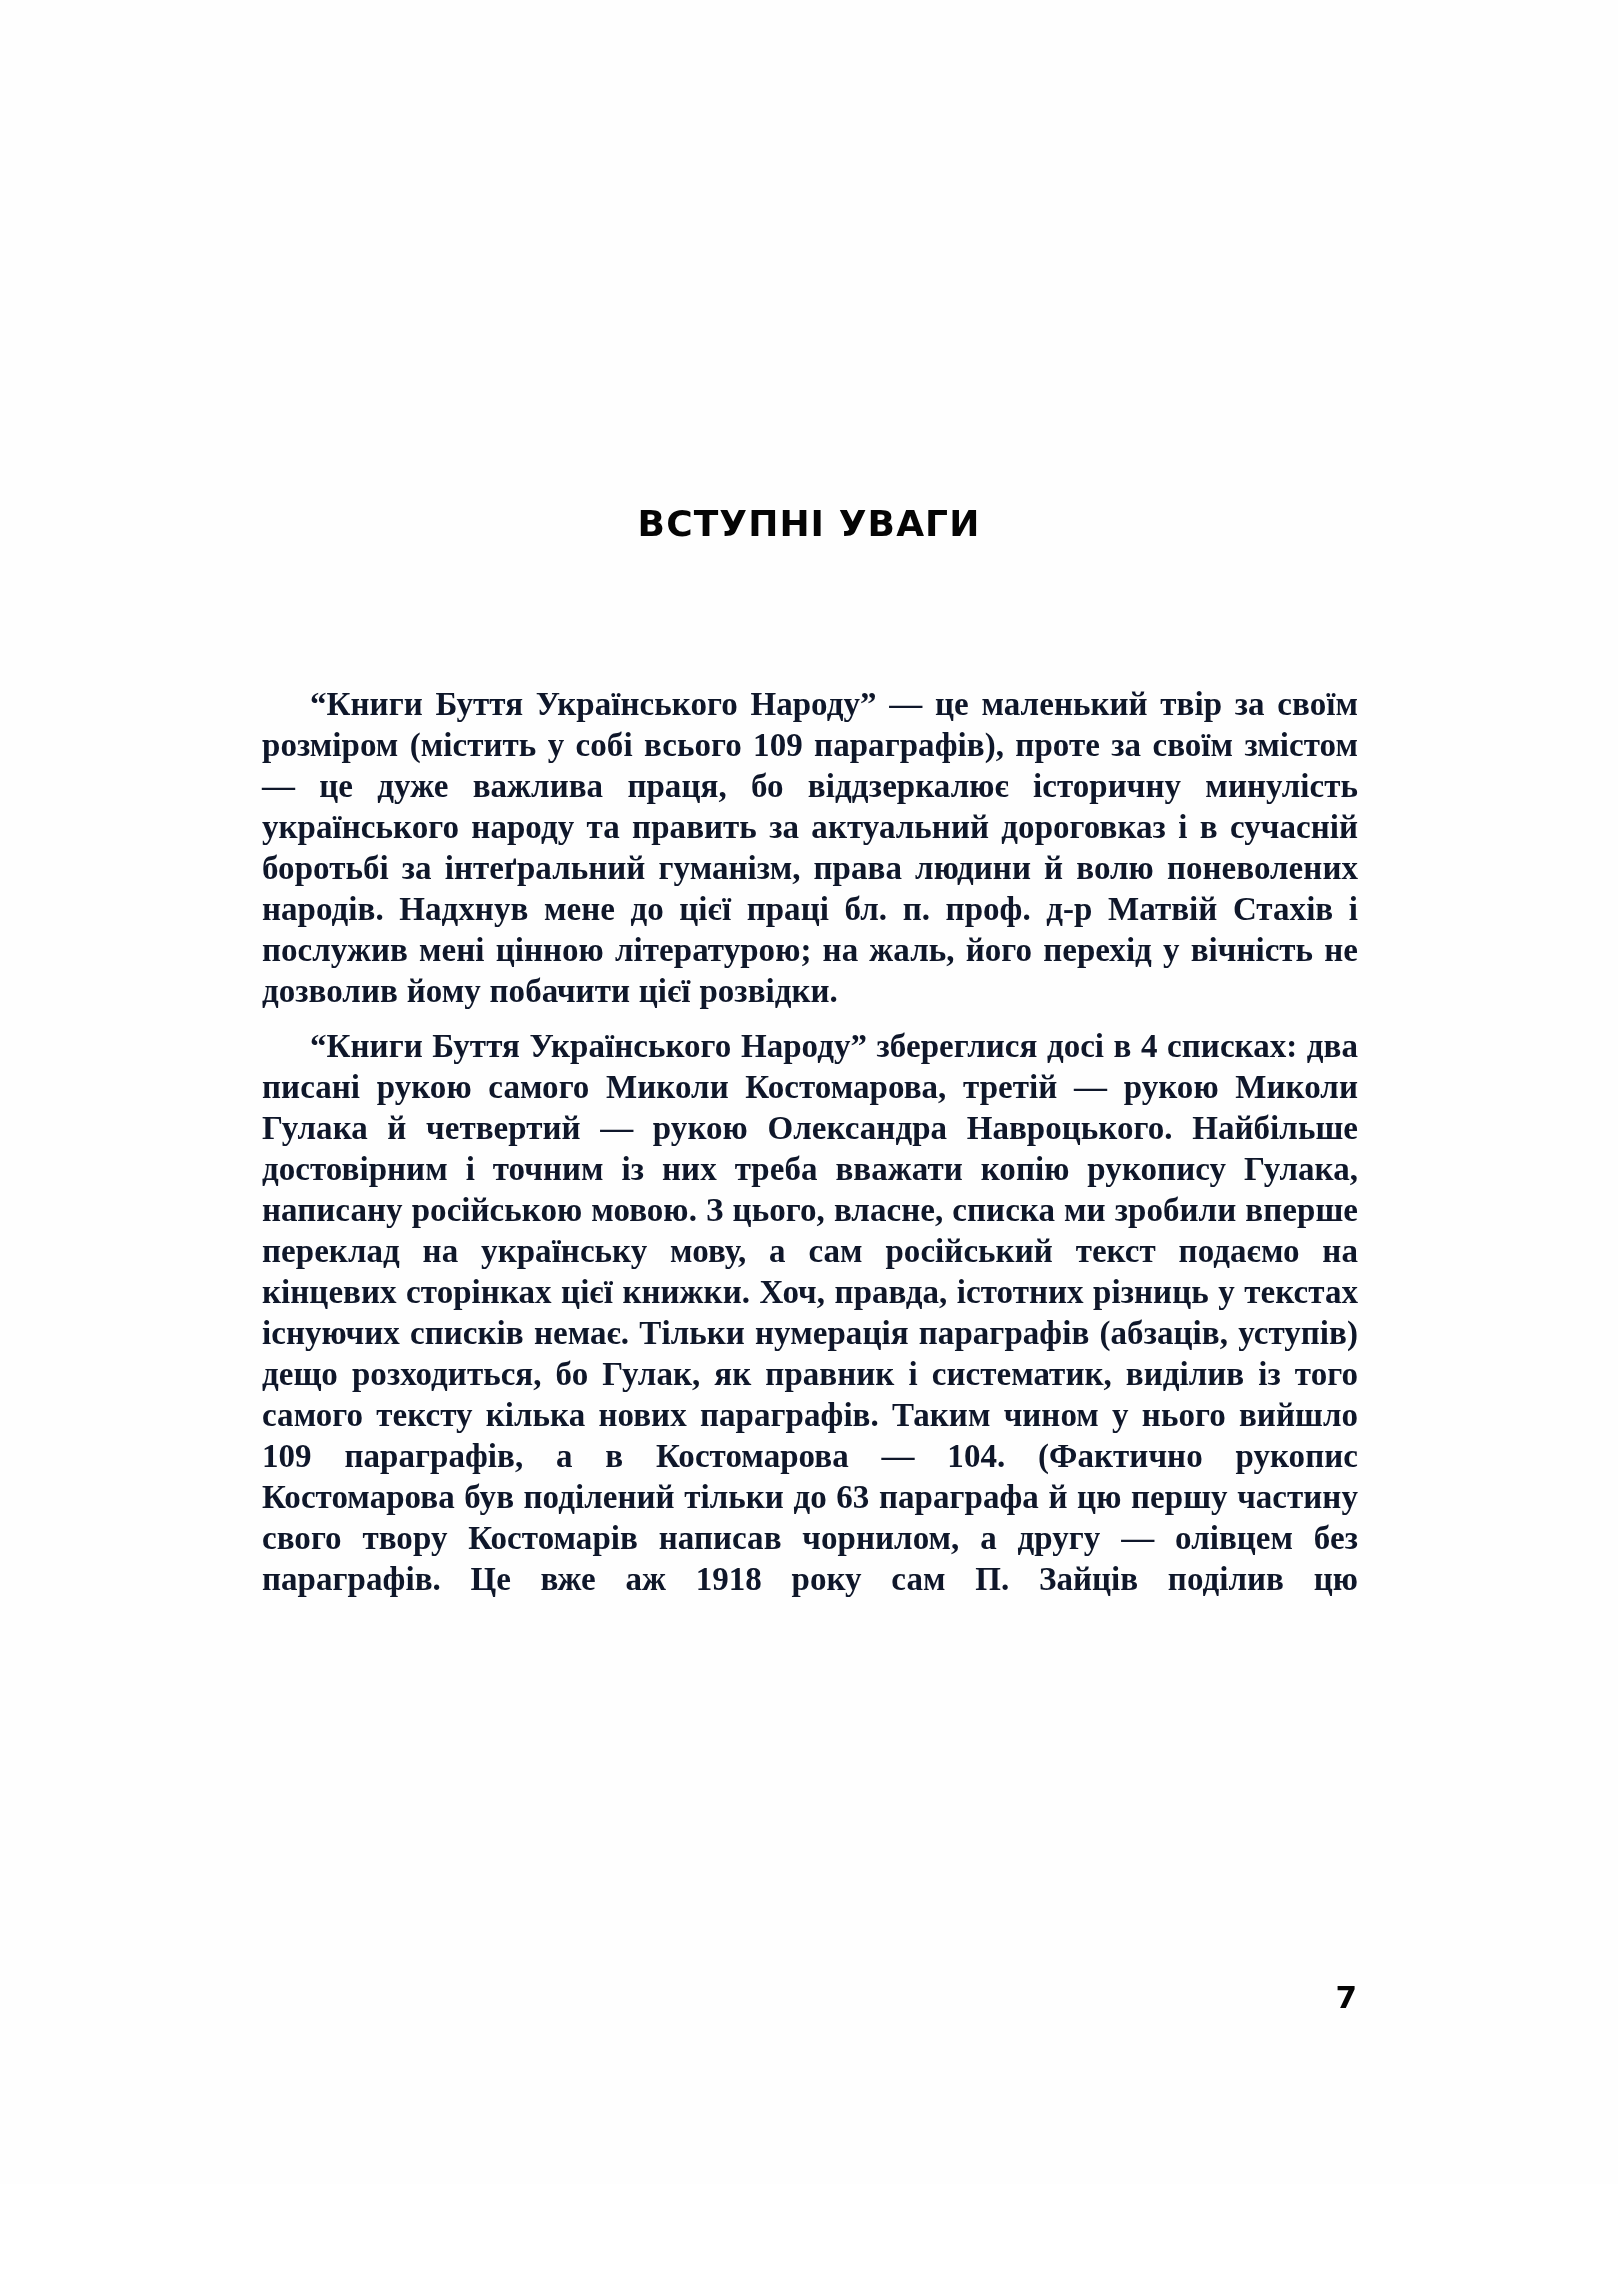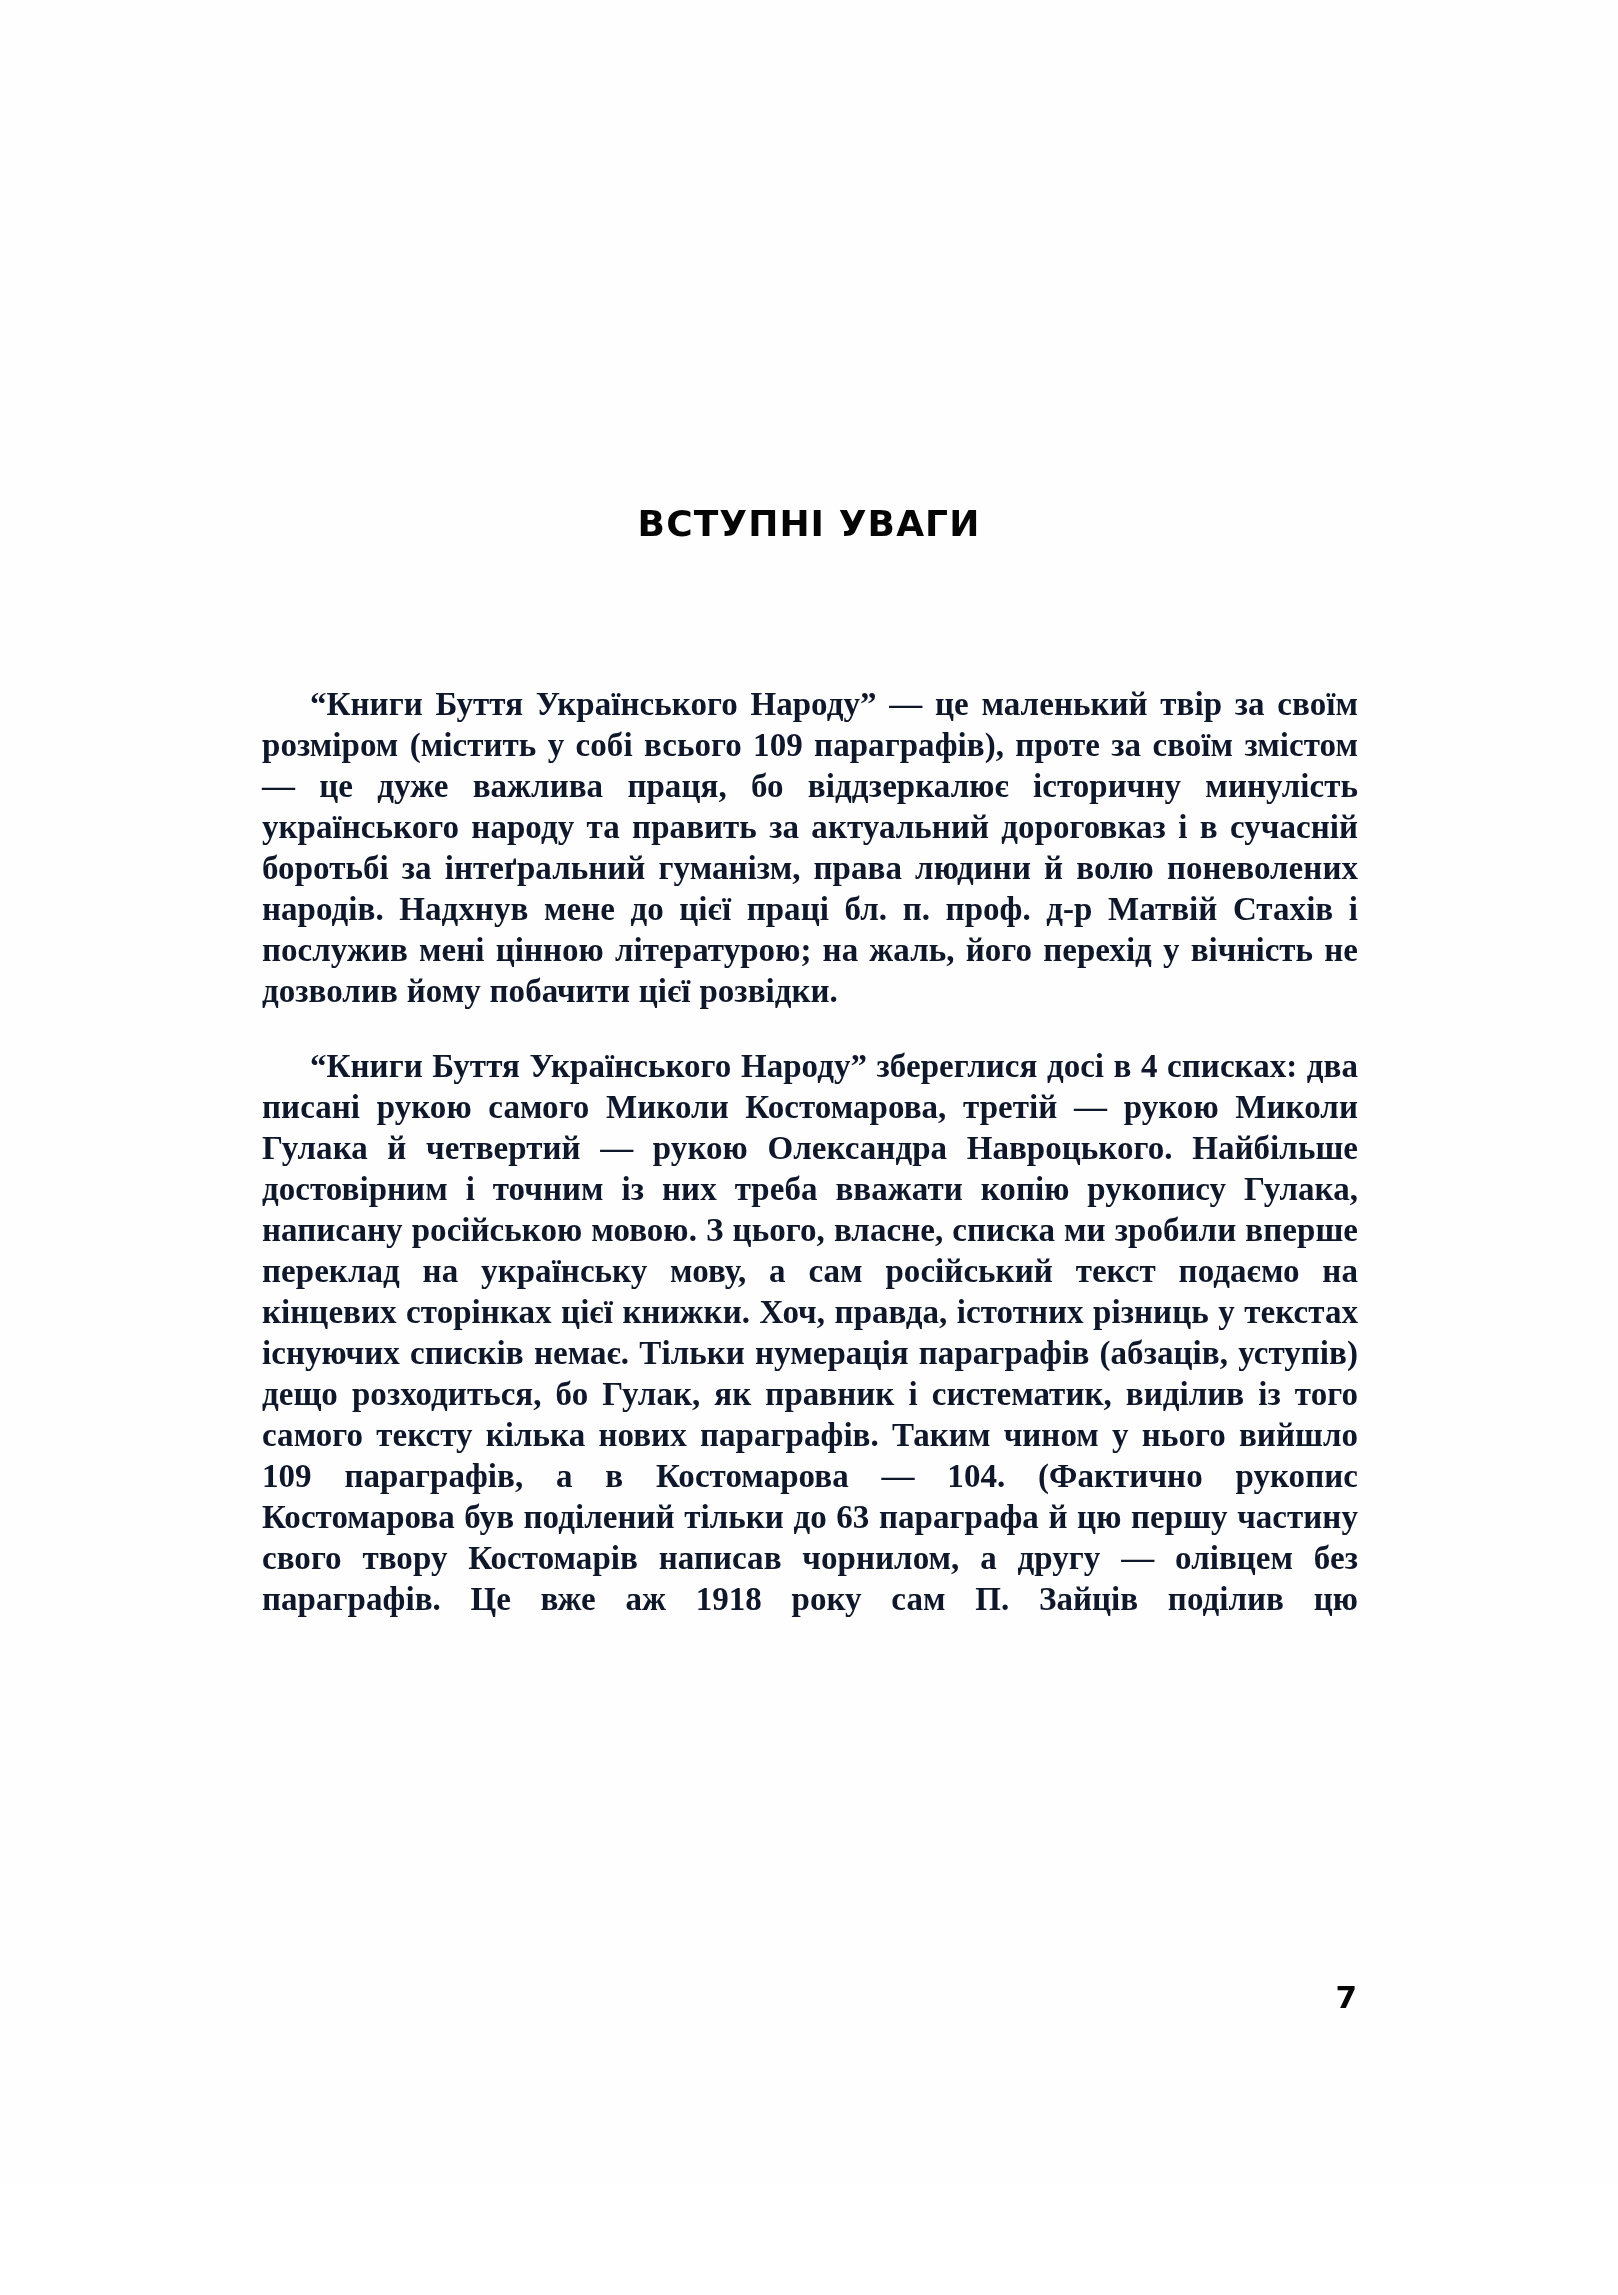--- a/index.html
+++ b/index.html
@@ -52,21 +52,21 @@
     font-size: 33px;
     line-height: 41px;
     font-weight: 600;
     letter-spacing: 0.05px;
     word-spacing: 0.5px;
     color: #0f172a;
     -webkit-font-smoothing: none;
   }
 
   .body-paragraph + .body-paragraph {
-    margin-top: 34px;
+    margin-top: 14px;
   }
 
   
   .body-paragraph.continues {
     text-align-last: justify;
   }
 
   
   .folio {
     position: absolute;

